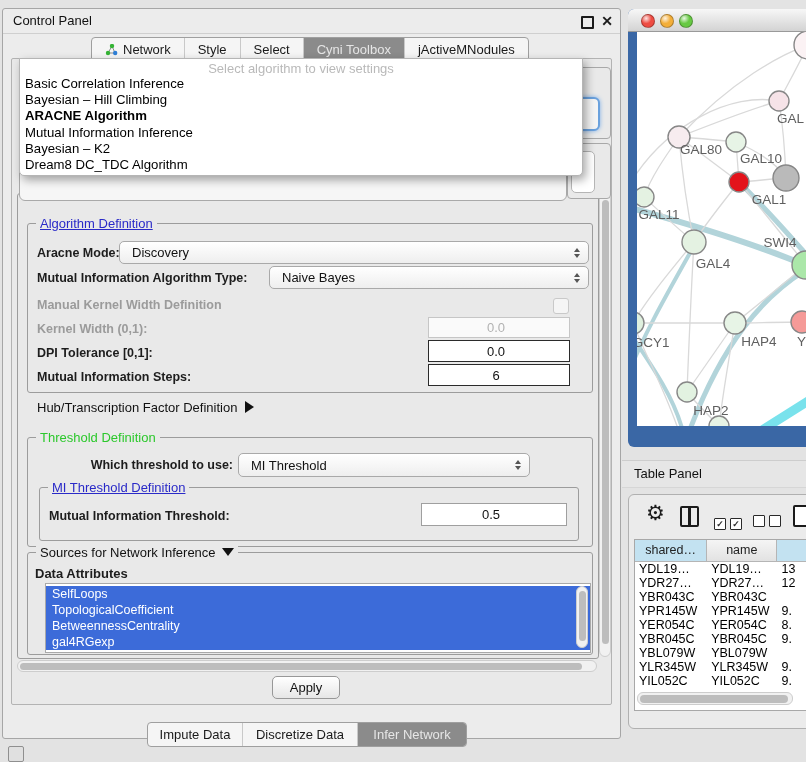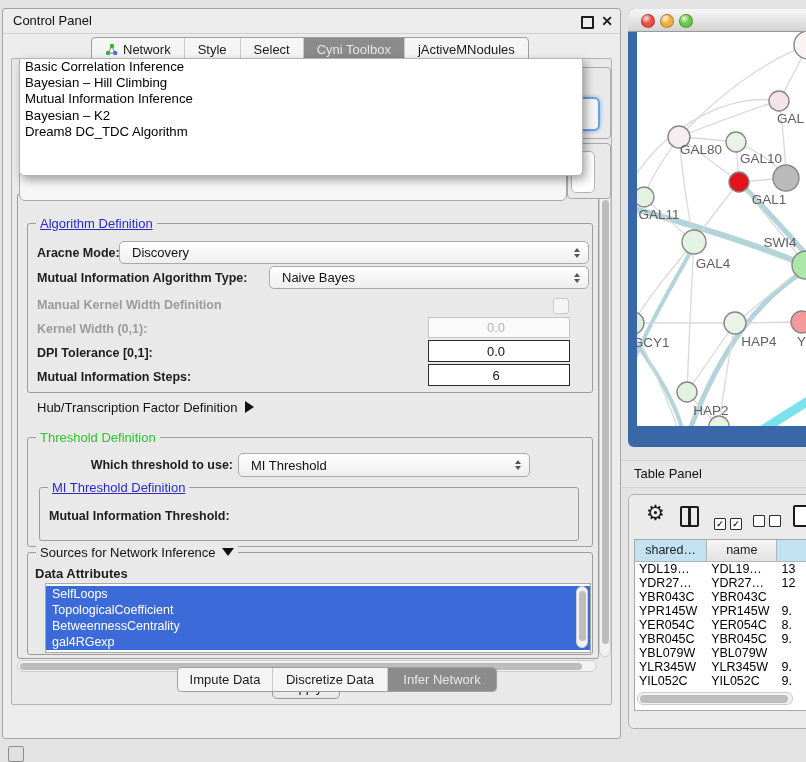--- a/index.html
+++ b/index.html
@@ -149,23 +149,25 @@
 
     <div class="cp-content"></div>
 
     <div class="frag-grp" style="left:564px;top:58px;width:42px;height:70px;"></div>
     <div class="frag-focus" style="left:567px;top:88px;width:26px;height:30px;"></div>
     <div class="frag-grp" style="left:564px;top:134px;width:42px;height:54px;"></div>
     <div class="frag-white" style="left:568px;top:142px;width:22px;height:40px;"></div>
     <div class="frag-combo" style="left:16px;top:140px;width:546px;height:50px;"></div>
 
     <div class="dd">
+      <div class="dd-ph">Select algorithm to view settings</div>
       <div id="dd-items">
           <div class="dd-item">Basic Correlation Inference</div>
           <div class="dd-item">Bayesian – Hill Climbing</div>
+          <div class="dd-item bold">ARACNE Algorithm</div>
           <div class="dd-item">Mutual Information Inference</div>
           <div class="dd-item">Bayesian – K2</div>
           <div class="dd-item">Dream8 DC_TDC Algorithm</div>
         </div>
     </div>
 
     <div class="grp" style="left:14px;top:184px;width:580px;height:464px;">
       <span class="legend">Cyni Algorithm Settings</span>
     </div>
     <div class="sb-v" style="left:596px;top:184px;width:12px;height:464px;">
@@ -221,20 +223,23 @@
       <span>MI Threshold</span>
       <span class="stepper">
           <i class="up"></i>
           <i class="down"></i>
         </span>
     </div>
     <div class="grp" style="left:36px;top:478px;width:538px;height:52px;">
       <span class="legend blue">MI Threshold Definition</span>
     </div>
     <span class="lbl" style="left:46px;top:500px;">Mutual Information Threshold:</span>
+    <div class="inputbox" style="left:418px;top:494px;width:146px;height:23px;">
+      <span>0.5</span>
+    </div>
 
     <div class="grp" style="left:24px;top:543px;width:564px;height:101px;">
       <span class="legend">
         <span>Sources for Network Inference</span><span class="tri-d"></span>
       </span>
     </div>
     <span class="lbl" style="left:32px;top:557px;font-size:13px;">Data Attributes</span>
     <div class="attr-list" style="left:42px;top:574px;width:544px;height:68px;">
       <div class="attr-pad"></div>
       <div id="attr-items">
@@ -243,21 +248,21 @@
           <div class="attr-item">BetweennessCentrality</div>
           <div class="attr-item">gal4RGexp</div>
         </div>
       <div class="sb-v" style="right:2px;top:2px;width:12px;height:62px;">
         <span class="thumb" style="left:2px;top:4px;width:7px;height:50px;"></span>
       </div>
     </div>
 
     <button class="btn" style="left:269px;top:667px;width:68px;height:23px;text-align:right;">Apply</button>
 
-    <div id="bottom-tabs" class="tabbar" style="left:144px;top:658px;margin-left:30px;">
+    <div id="bottom-tabs" class="tabbar" style="left:144px;top:713px;">
         <div class="tab" style="width: 68px; justify-content: center;">Impute Data</div>
         <div class="tab" style="width: 88px; justify-content: center;">Discretize Data</div>
         <div class="tab sel" style="width: 82px; justify-content: center;">Infer Network</div>
       </div>
   </div>
 
   <div id="net-window">
     <div class="mac-titlebar">
       <span class="light" style="left:13px;background-color:#ee4c42;"></span>
       <span class="light" style="left:32px;background-color:#f3ae39;"></span>

